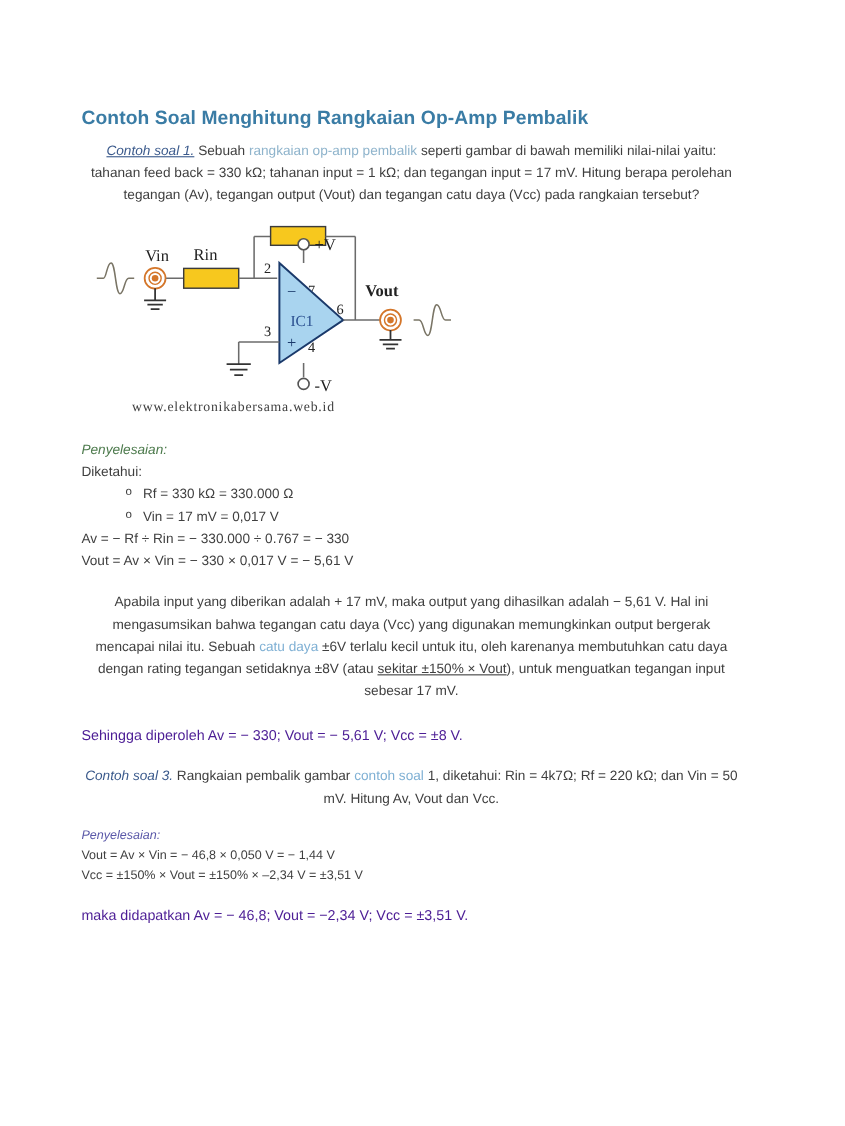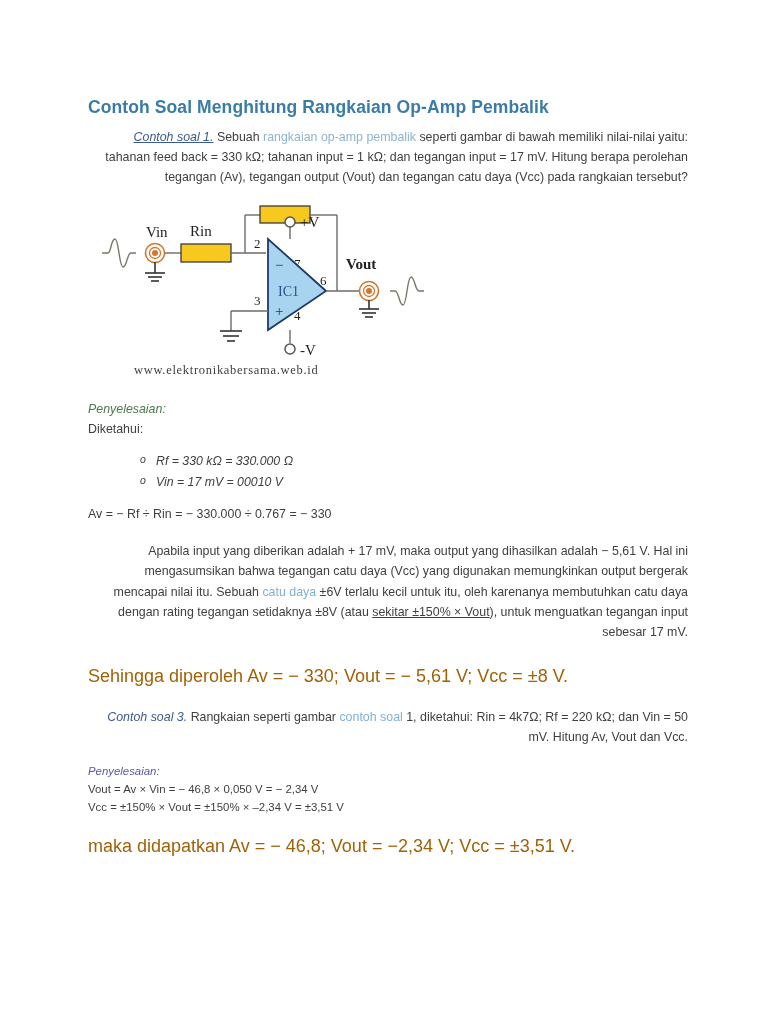--- a/index.html
+++ b/index.html
@@ -17,40 +17,40 @@
   }
   .page {
     position: absolute;
     left: 0; top: 0;
     width: 768px;
     height: 1024px;
     background: #ffffff;
   }
   .content {
     position: absolute;
-    left: 88px;
+    left: 74px;
     top: 97px;
     width: 600px;
   }
 
   h1.doc-title {
     margin: 0 0 9px 0;
     font-size: 17.5px;
     font-weight: bold;
     color: #3a7ca5;
     letter-spacing: 0.1px;
     line-height: 1.2;
   }
 
   p.para {
     margin: 0 0 4px 0;
     font-size: 12.4px;
     line-height: 1.62;
     color: #3f3f3f;
-    text-align: right;
+    text-align: center;
   }
 
   .em-ref {
     font-style: italic;
     color: #3b5a8c;
   }
   .link {
     color: #8fb4cc;
   }
   .link2 {
@@ -80,41 +80,40 @@
     line-height: 1.62;
   }
   .block-small {
     margin: 0;
     font-size: 11.4px;
     line-height: 1.58;
   }
 
   ul.given {
     list-style: none;
-    margin: 12px;
+    margin: 0;
     padding: 0 0 0 40px;
-    font-style: italic;
   }
   ul.given li {
     font-size: 12.3px;
     line-height: 1.66;
     position: relative;
     padding-left: 16px;
   }
   ul.given li:before {
     content: "o";
     position: absolute;
     left: 0;
     top: 0;
     font-size: 10.5px;
   }
 
   .big-result {
-    font-size: 18px;
-    color: #a16207;
+    font-size: 13px;
+    color: #4c1d95;
     line-height: 1.5;
     margin: 0;
     font-weight: normal;
   }
 
   .spacer-s { height: 11px; }
   .spacer-m { height: 17px; }
 
   
   .figure {
@@ -230,40 +229,41 @@
       </svg>
       <div class="watermark">www.elektronikabersama.web.id</div>
     </div>
 
     <div class="spacer-s"></div>
 
     <p class="block solve-green">Penyelesaian:</p>
     <p class="block">Diketahui:</p>
     <ul class="given">
       <li>Rf = 330 kΩ = 330.000 Ω</li>
-      <li>Vin = 17 mV = 00010 V</li>
+      <li>Vin = 17 mV = 0,017 V</li>
     </ul>
     <p class="block">Av = − Rf ÷ Rin = − 330.000 ÷ 0.767 = − 330</p>
+    <p class="block">Vout = Av × Vin = − 330 × 0,017 V = − 5,61 V</p>
 
     <div class="spacer-m"></div>
 
     <p class="para"><span>Apabila input yang diberikan adalah + 17 mV, maka output yang dihasilkan adalah − 5,61 V. Hal ini mengasumsikan bahwa tegangan catu daya (Vcc) yang digunakan memungkinkan output bergerak mencapai nilai itu. Sebuah </span><span class="link2">catu daya</span><span> ±6V terlalu kecil untuk itu, oleh karenanya membutuhkan catu daya dengan rating tegangan setidaknya ±8V (atau </span><span class="underlined">sekitar ±150% × Vout</span><span>), untuk menguatkan tegangan input sebesar 17 mV.</span></p>
 
     <div class="spacer-m"></div>
 
     <p class="big-result">Sehingga diperoleh Av = − 330; Vout = − 5,61 V; Vcc = ±8 V.</p>
 
     <div class="spacer-m"></div>
 
-    <p class="para"><span class="em-ref">Contoh soal 3.</span><span> Rangkaian seperti gambar </span><span class="link2">contoh soal</span><span> 1, diketahui: Rin = 4k7Ω; Rf = 220 kΩ; dan Vin = 50 mV. Hitung Av, Vout dan Vcc.</span></p>
+    <p class="para"><span class="em-ref">Contoh soal 3.</span><span> Rangkaian pembalik gambar </span><span class="link2">contoh soal</span><span> 1, diketahui: Rin = 4k7Ω; Rf = 220 kΩ; dan Vin = 50 mV. Hitung Av, Vout dan Vcc.</span></p>
 
     <div class="spacer-s"></div>
 
     <p class="block-small solve-purple">Penyelesaian:</p>
-    <p class="block-small">Vout = Av × Vin = − 46,8 × 0,050 V = − 2,34 V</p>
+    <p class="block-small">Vout = Av × Vin = − 46,8 × 0,050 V = − 1,44 V</p>
     <p class="block-small">Vcc = ±150% × Vout = ±150% × –2,34 V = ±3,51 V</p>
 
     <div class="spacer-m"></div>
 
     <p class="big-result">maka didapatkan Av = − 46,8; Vout = −2,34 V; Vcc = ±3,51 V.</p>
 
   </div>
 </div>
 
 </body></html>

